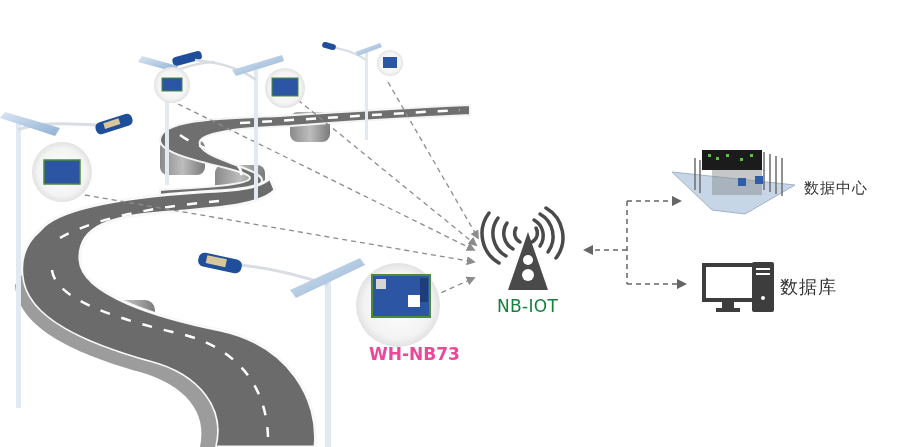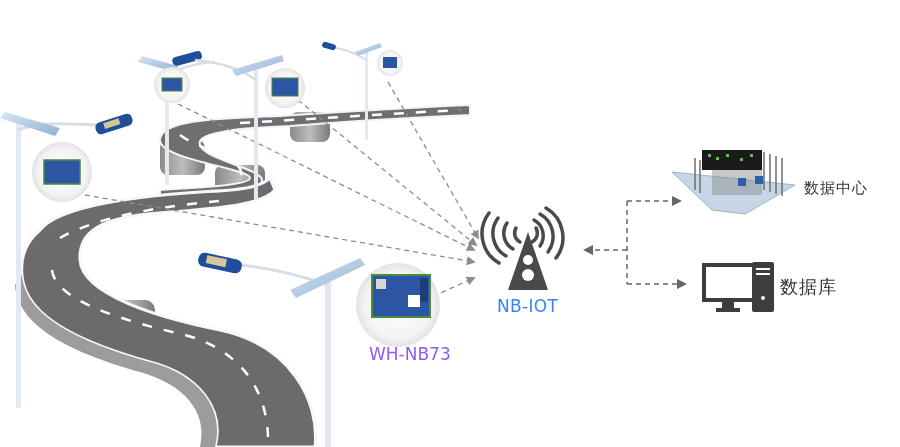--- a/index.html
+++ b/index.html
@@ -1,20 +1,20 @@
 <!DOCTYPE html>
 <html><head>
 <meta charset="utf-8">
 <style>
   html, body { margin: 0; padding: 0; background: #ffffff; }
   body { width: 900px; height: 447px; overflow: hidden; position: relative; font-family: "DejaVu Sans", "Liberation Sans", sans-serif; }
   .canvas { position: absolute; left: 0; top: 0; width: 900px; height: 447px; }
   .label { position: absolute; white-space: nowrap; text-align: right; }
-  .nbiot-label { left: 497px; top: 296px; font-size: 17px; color: #3b82f6; letter-spacing: 0.3px; }
-  .module-label { left: 369px; top: 344px; font-size: 17px; color: #8b5cf6; }
+  .nbiot-label { left: 497px; top: 296px; font-size: 17px; color: #15803d; letter-spacing: 0.3px; }
+  .module-label { left: 369px; top: 344px; font-size: 17px; color: #ec4899; font-weight: bold; }
   .dc-label { left: 804px; top: 179px; font-size: 15px; color: #333333; letter-spacing: 1px; }
   .db-label { left: 780px; top: 275px; font-size: 18px; color: #333333; letter-spacing: 1px; }
 </style>
 </head>
 <body>
 
 <svg class="canvas" viewBox="0 0 900 447" xmlns="http://www.w3.org/2000/svg">
   <defs>
     <linearGradient id="roadFade" x1="0" y1="0" x2="1" y2="0">
       <stop offset="0" stop-color="#6e6e6e"></stop>

